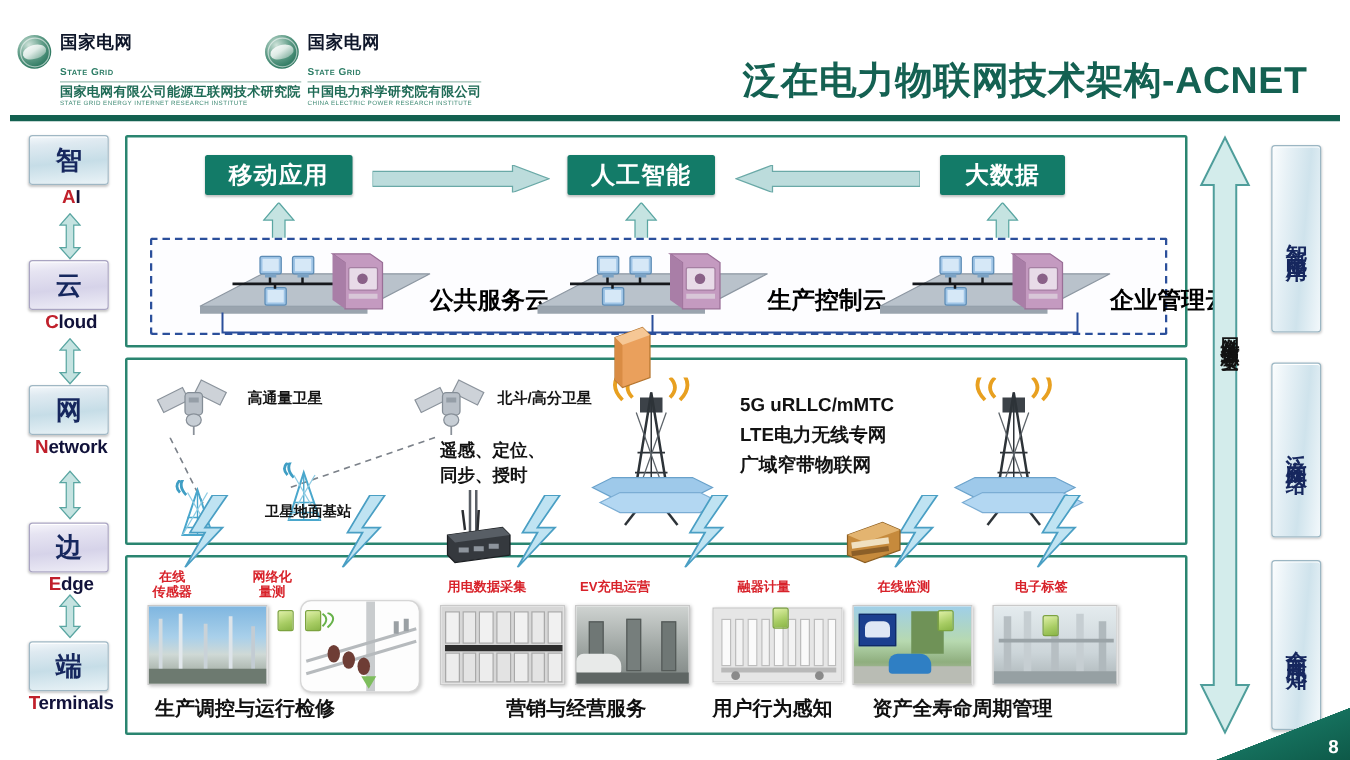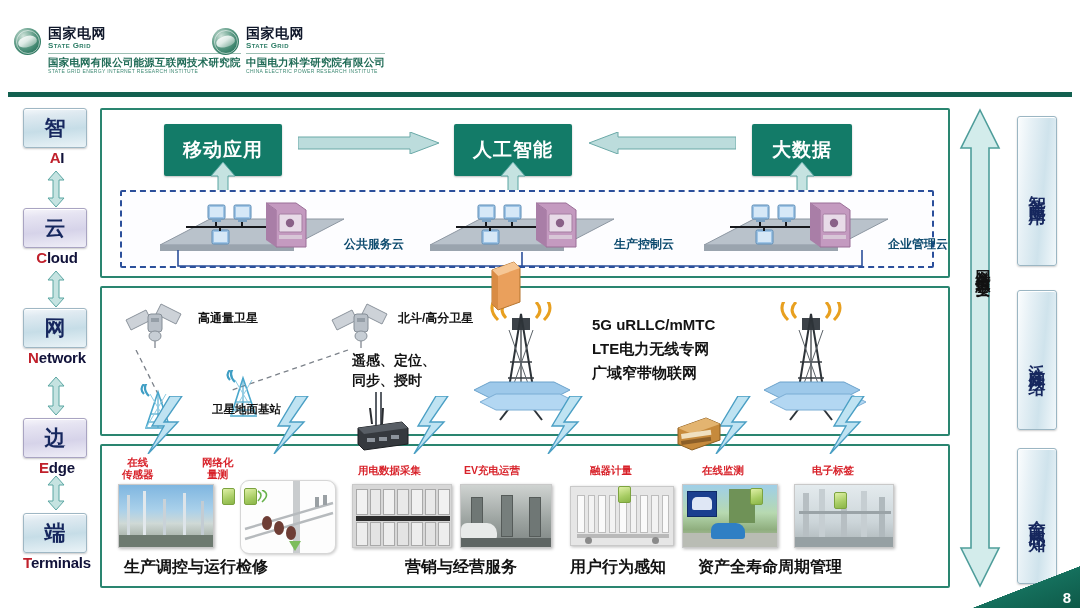--- a/index.html
+++ b/index.html
@@ -23,21 +23,21 @@
     border-radius: 50% 50% 45% 45%;
     background: linear-gradient(160deg, #ffffff 0%, #e6f0ec 45%, #7fae9d 100%);
     transform: rotate(-16deg); opacity: .92;
   }
   .logo-mark::after {
     content: ""; position: absolute; inset: 1.5px; border-radius: 50%;
     border: 1.2px solid rgba(255,255,255,.55);
   }
   .logo-text { line-height: 1; }
   .lg-cn { font-size: 14px; font-weight: bold; color: #0f172a; letter-spacing: .5px; }
-  .lg-en { font-size: 8px; font-weight: bold; color: #2d7d66; letter-spacing: .4px; margin-top: 2px;
+  .lg-en { font-size: 8px; font-weight: bold; color: #2d7d66; letter-spacing: .4px; margin-top: 14px;
            font-variant: small-caps; }
   .lg-rule { height: 1px; background: #9dbfb4; margin: 3px 0 3px 0; }
   .lg-inst-cn { font-size: 10.5px; font-weight: bold; color: #1f6b56; letter-spacing: .2px; white-space: nowrap; }
   .lg-inst-en { font-size: 5px; color: #3f8a74; letter-spacing: .35px; margin-top: 1.5px; white-space: nowrap; }
 
   #slide-title {
     position: absolute; right: 34px; top: 44px;
     font-size: 30px; font-weight: bold; color: #146152; letter-spacing: .5px;
     white-space: nowrap;
   }
@@ -70,36 +70,36 @@
   .layer {
     position: absolute; left: 0; width: 850px;
     border: 2px solid #2a8570; background: #ffffff; border-radius: 2px;
   }
   #layer-app    { top: 0;   height: 170px; }
   #layer-net    { top: 178px; height: 150px; }
   #layer-term   { top: 336px; height: 144px; }
 
   
   .app-box {
-    position: absolute; top: 14px; height: 52px;
+    position: absolute; top: 14px; height: 32px;
     background: #137b68; border-radius: 2px;
     display: flex; align-items: center; justify-content: center;
     color: #ffffff; font-size: 19px; font-weight: bold; letter-spacing: 1px;
     box-shadow: 0 1px 2px rgba(0,0,0,.25);
   }
   .flat-arrow { position: absolute; top: 22px; height: 22px; }
   .up-arrow { position: absolute; top: 52px; width: 26px; height: 34px; }
 
   .cloud-dash {
     position: absolute; left: 18px; top: 80px; width: 814px; height: 78px;
     border: 2px dashed #2b4f9b; border-radius: 2px; background: #fdfdff;
   }
   .cloud-unit { position: absolute; top: 5px; height: 68px; }
   .cloud-label {
-    position: absolute; bottom: 12px; font-size: 12px; font-weight: bold; color: #0c4a6e;
+    position: absolute; bottom: 12px; font-size: 19px; font-weight: bold; color: #000000;
     white-space: nowrap;
   }
 
   
   .net-label { position: absolute; font-weight: bold; color: #131313; white-space: nowrap; }
   .net-cn-lg { font-size: 12px; }
   .net-cn-md { font-size: 14px; line-height: 20px; }
   .net-en { font-size: 15px; line-height: 21px; }
   .net-sm { font-size: 11.5px; }
   .term-caption {
@@ -168,20 +168,21 @@
     <div class="logo-mark"></div>
     <div class="logo-text">
       <div class="lg-cn">国家电网</div>
       <div class="lg-en">State Grid</div>
       <div class="lg-rule"></div>
       <div class="lg-inst-cn">中国电力科学研究院有限公司</div>
       <div class="lg-inst-en">CHINA ELECTRIC POWER RESEARCH INSTITUTE</div>
     </div>
   </div>
 
+  <div id="slide-title">泛在电力物联网技术架构-ACNET</div>
   <div id="header-rule"></div>
 </div>
 
 <div id="left-rail">
 
   <div class="rail-item" style="top:0px;">
     <div class="rail-box">智</div>
     <div class="rail-en"><i>A</i><span>I</span></div>
   </div>
   <div class="rail-item" style="top:100px;">

